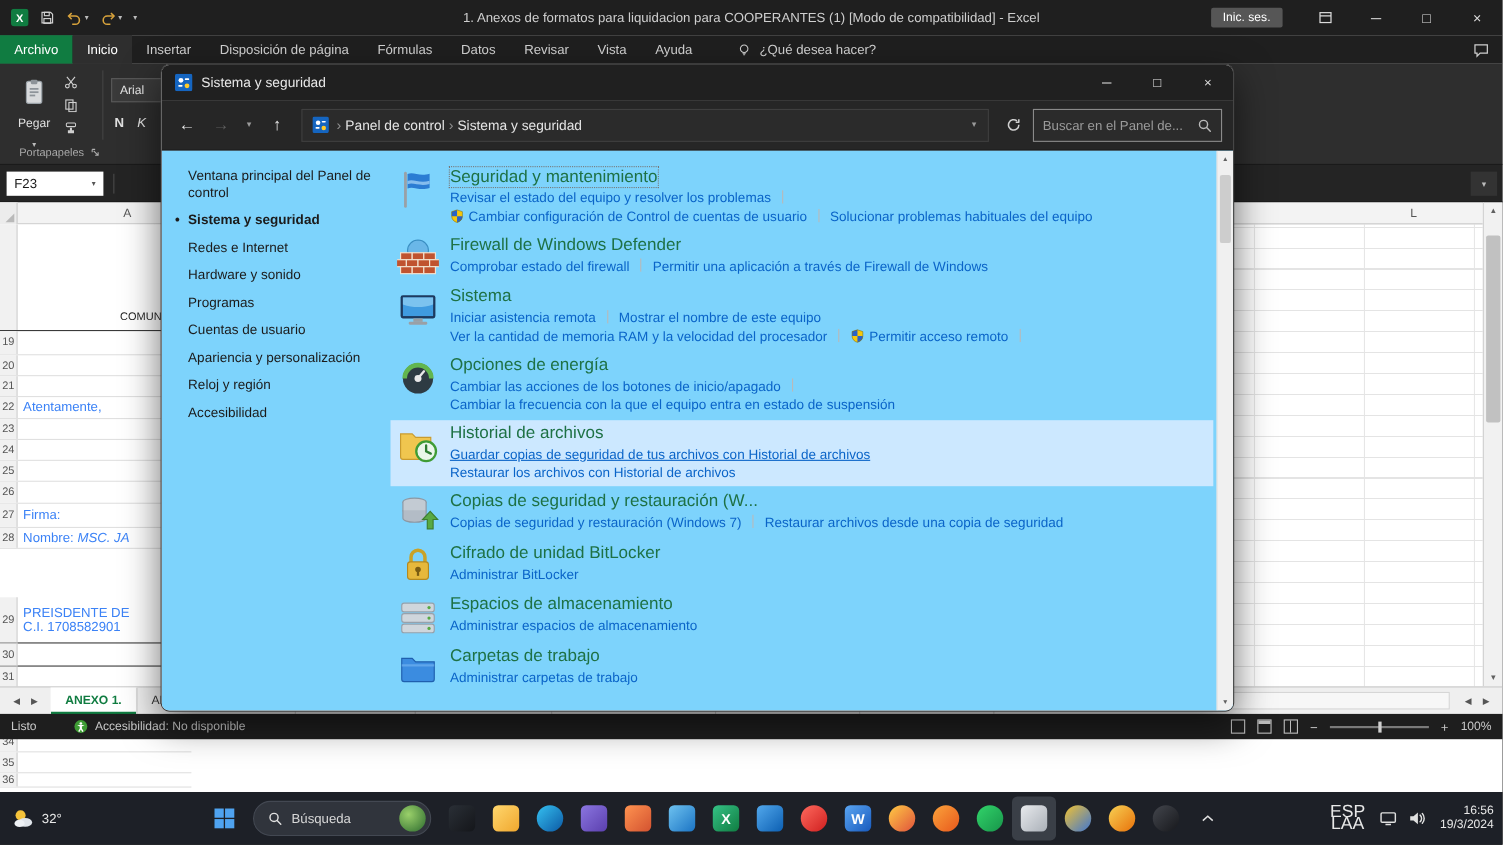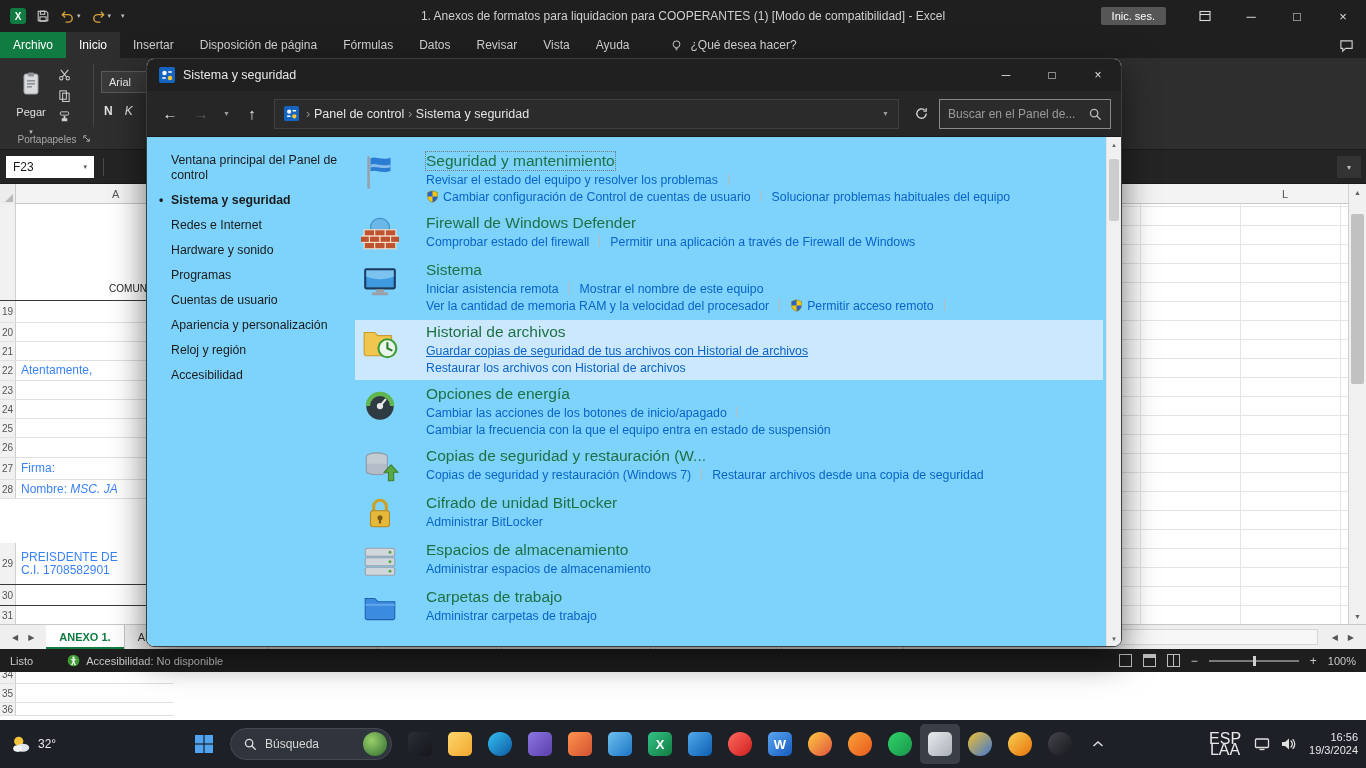--- a/index.html
+++ b/index.html
@@ -105,21 +105,21 @@
   .addr-caret { margin-left:auto; color:#9a9a9a; font-size:7px; }
   .cp-search { width:172px; height:30px; background:#2b2b2b; border:1px solid #8a8a8a; display:flex; align-items:center; padding:0 8px; gap:6px; }
   .cp-search input { flex:1; min-width:0; background:transparent; border:none; outline:none; color:#ddd; font-size:12px; font-family:inherit; }
   .cp-search input::placeholder { color:#9b9b9b; }
   .cp-body { flex:1; background:#7dd3fc; position:relative; overflow:hidden; }
   .cp-sidebar { position:absolute; left:0; top:0; bottom:0; width:208px; padding:16px 0 0 24px; font-size:12.3px; color:#1b1b1b; }
   .cps-item { margin-bottom:10px; line-height:15px; width:168px; cursor:pointer; }
   .cps-item.active { font-weight:bold; }
   .bullet { display:inline-block; width:12px; margin-left:-12px; color:#1b1b1b; }
   .cp-content { position:absolute; left:208px; top:12px; right:18px; bottom:0; }
-  .cpi { display:flex; align-items:flex-start; padding:3px 10px 3px 6px; margin-bottom:2px;gap:17px; }
+  .cpi { display:flex; align-items:flex-start; padding:3px 10px 3px 6px; margin-bottom:2px; }
   .cpi.hl { background:var(--cp-hl); }
   .cpi-icon { width:38px; height:38px; flex:none; margin-right:10px; margin-top:1px; }
   .cpi-title { font-size:15.5px; color:var(--cp-green); margin-bottom:2px; width:fit-content; cursor:pointer; }
   .cpi-title.focused { outline:1px dotted #777; }
   .cpi-line { line-height:17px; font-size:12.3px; }
   .cplink { color:var(--cp-link); cursor:pointer; }
   .cplink.u { text-decoration:underline; }
   .sep { display:inline-block; width:1px; height:12px; background:#b9b9b9; margin:0 10px; vertical-align:-1px; }
   .shield { display:inline-block; width:13px; height:13px; margin-right:4px; vertical-align:-2px; }
   .cp-scroll { position:absolute; right:0; top:0; bottom:0; width:15px; background:#f0f0f0; border-left:1px solid #e2e2e2; }
@@ -577,47 +577,47 @@
             <div class="cpi-title">Sistema</div>
             <div class="cpi-line"><span class="cplink"><span>Iniciar asistencia remota</span></span><span class="sep"></span><span class="cplink"><span>Mostrar el nombre de este equipo</span></span></div>
             <div class="cpi-line"><span class="cplink"><span>Ver la cantidad de memoria RAM y la velocidad del procesador</span></span><span class="sep"></span><span class="cplink"><span class="shield"><svg width="13" height="13" viewBox="0 0 16 16">
                     <path d="M8 1 L14 3 V8 C14 12 11 14.3 8 15 C5 14.3 2 12 2 8 V3 Z" fill="#f6c80a"></path>
                     <path d="M8 1 L2 3 V8 H8 Z" fill="#2862c8"></path>
                     <path d="M14 8 C14 12 11 14.3 8 15 V8 Z" fill="#2862c8"></path>
                     <path d="M8 1 L14 3 V8 C14 12 11 14.3 8 15 C5 14.3 2 12 2 8 V3 Z" fill="none" stroke="#7a6a10" stroke-width="0.6"></path>
                   </svg></span><span>Permitir acceso remoto</span></span><span class="sep"></span></div>
           </div>
         </div>
-        <div class="cpi hl">
-          <div class="cpi-icon">
-            <svg width="38" height="38" viewBox="0 0 36 36">
-              <path d="M3 8 h10 l3 3 h13 v17 a2 2 0 0 1 -2 2 H5 a2 2 0 0 1 -2 -2 Z" fill="#f0c64f" stroke="#c99b2e"></path>
-              <circle cx="25" cy="23" r="8.5" fill="#eaf6ea" stroke="#3f9c35" stroke-width="2"></circle>
-              <path d="M25 18 v5 l4 2" fill="none" stroke="#2e7d32" stroke-width="2" stroke-linecap="round"></path>
-            </svg>
-          </div>
-          <div class="cpi-body">
-            <div class="cpi-title">Historial de archivos</div>
-            <div class="cpi-line"><span class="cplink u"><span>Guardar copias de seguridad de tus archivos con Historial de archivos</span></span></div>
-            <div class="cpi-line"><span class="cplink"><span>Restaurar los archivos con Historial de archivos</span></span></div>
-          </div>
-        </div>
         <div class="cpi">
           <div class="cpi-icon">
             <svg width="38" height="38" viewBox="0 0 36 36">
               <circle cx="18" cy="19" r="13" fill="#2e3b43"></circle>
               <path d="M6.5 19 a11.5 11.5 0 0 1 23 0" fill="none" stroke="#62b64f" stroke-width="4"></path>
               <circle cx="18" cy="19" r="3" fill="#e8e8e8"></circle>
               <rect x="17" y="10" width="2" height="9" rx="1" fill="#e8e8e8" transform="rotate(40 18 19)"></rect>
             </svg>
           </div>
           <div class="cpi-body">
             <div class="cpi-title">Opciones de energía</div>
             <div class="cpi-line"><span class="cplink"><span>Cambiar las acciones de los botones de inicio/apagado</span></span><span class="sep"></span></div>
             <div class="cpi-line"><span class="cplink"><span>Cambiar la frecuencia con la que el equipo entra en estado de suspensión</span></span></div>
+          </div>
+        </div>
+        <div class="cpi hl">
+          <div class="cpi-icon">
+            <svg width="38" height="38" viewBox="0 0 36 36">
+              <path d="M3 8 h10 l3 3 h13 v17 a2 2 0 0 1 -2 2 H5 a2 2 0 0 1 -2 -2 Z" fill="#f0c64f" stroke="#c99b2e"></path>
+              <circle cx="25" cy="23" r="8.5" fill="#eaf6ea" stroke="#3f9c35" stroke-width="2"></circle>
+              <path d="M25 18 v5 l4 2" fill="none" stroke="#2e7d32" stroke-width="2" stroke-linecap="round"></path>
+            </svg>
+          </div>
+          <div class="cpi-body">
+            <div class="cpi-title">Historial de archivos</div>
+            <div class="cpi-line"><span class="cplink u"><span>Guardar copias de seguridad de tus archivos con Historial de archivos</span></span></div>
+            <div class="cpi-line"><span class="cplink"><span>Restaurar los archivos con Historial de archivos</span></span></div>
           </div>
         </div>
         <div class="cpi">
           <div class="cpi-icon">
             <svg width="38" height="38" viewBox="0 0 36 36">
               <g fill="#c3cbd3" stroke="#8d98a3">
                 <ellipse cx="15" cy="8" rx="10" ry="3.4"></ellipse>
                 <path d="M5 8 v7 c0 1.9 4.5 3.4 10 3.4 s10 -1.5 10 -3.4 V8"></path>
                 <path d="M5 15 v7 c0 1.9 4.5 3.4 10 3.4 s10 -1.5 10 -3.4 V15" fill="#b3bcc6"></path>
               </g>

